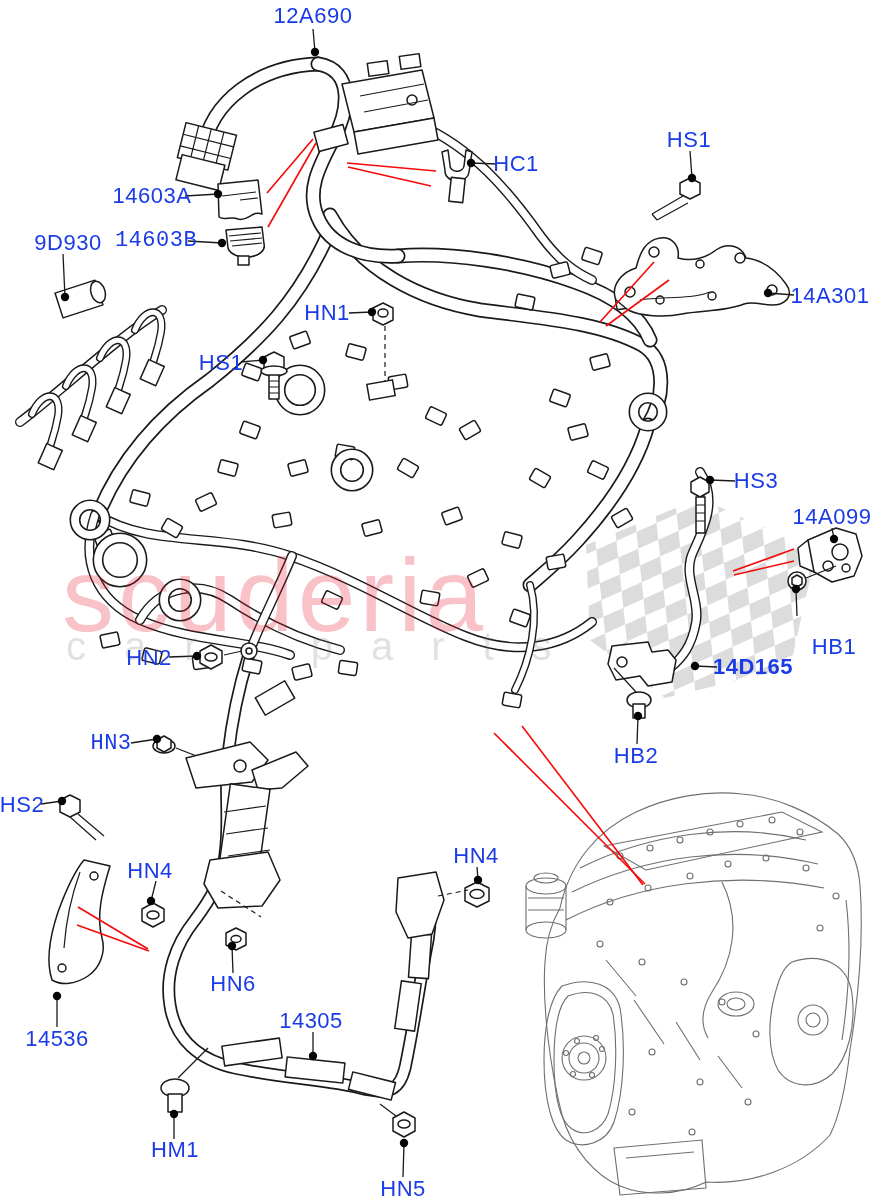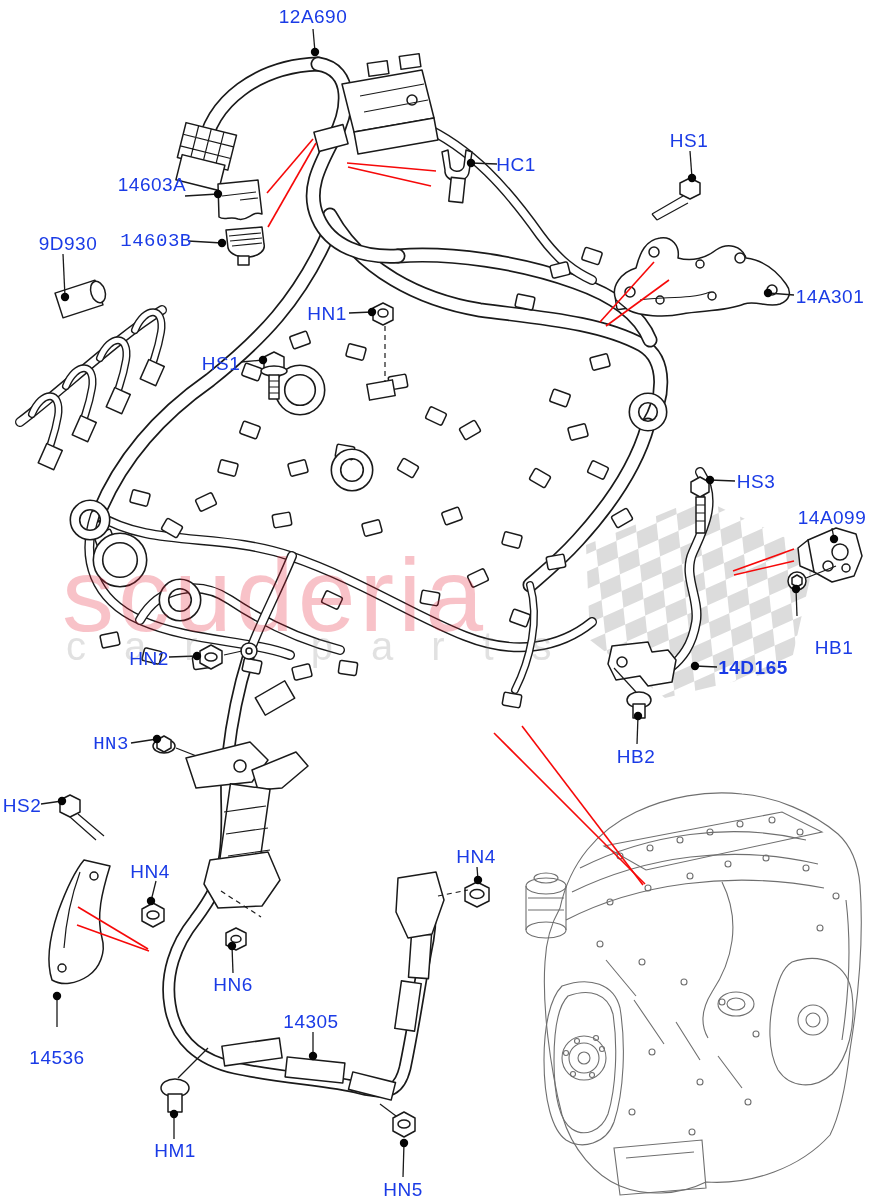--- a/index.html
+++ b/index.html
@@ -16,21 +16,21 @@
   .toc{fill:none;stroke:#1a1a1a;stroke-width:13;stroke-linecap:round;}
   .tic{fill:none;stroke:#ffffff;stroke-width:9.6;stroke-linecap:round;}
   .part{fill:#ffffff;stroke:#1a1a1a;stroke-width:1.5;stroke-linejoin:round;}
   .pline{fill:none;stroke:#1a1a1a;stroke-width:1.2;}
   .eng{fill:none;stroke:#6f6f6f;stroke-width:1.1;}
   .lead{stroke:#1a1a1a;stroke-width:1.3;}
   .dash{stroke:#1a1a1a;stroke-width:1.2;stroke-dasharray:5 4;}
   .ptr{stroke:var(--red,#f60909);stroke-width:1.6;}
   .dot{fill:#050505;}
   .plabel{position:absolute;transform:translate(-50%,-50%);color:var(--blue,#1a3be6);
-          font-size:19px;line-height:1;white-space:nowrap;letter-spacing:.5px;text-align:center;}
+          font-size:22px;line-height:1;white-space:nowrap;letter-spacing:.5px;text-align:center;}
   #wm-brand{position:absolute;left:62px;top:536px;font-size:104px;font-weight:normal;
             letter-spacing:4px;color:rgba(228,30,50,0.27);pointer-events:none;}
   #wm-tag{position:absolute;left:66px;top:624px;font-size:40px;letter-spacing:38px;
           word-spacing:26px;color:rgba(118,118,118,0.22);pointer-events:none;}
 </style>
 </head>
 <body>
 
 <div id="stage">
 
@@ -449,36 +449,36 @@
         <circle cx="478" cy="880" r="4.2" class="dot"></circle>
       </g>
   </svg>
 
   <div id="wm-brand">scuderia</div>
   <div id="wm-tag">car parts</div>
 
   <div id="labels-layer">
       <div class="plabel" style="left: 313px; top: 16px;">12A690</div>
       <div class="plabel" style="left: 516px; top: 164px;">HC1</div>
-      <div class="plabel" style="left: 152px; top: 184px;">14603A</div>
+      <div class="plabel" style="left: 152px; top: 196px;">14603A</div>
       <div class="plabel" style="left: 156px; top: 241px; font-family: Liberation Mono, monospace;">14603B</div>
       <div class="plabel" style="left: 60px; top: 243px; margin-left: 8px;">9D930</div>
       <div class="plabel" style="left: 689px; top: 140px;">HS1</div>
       <div class="plabel" style="left: 830px; top: 296px;">14A301</div>
       <div class="plabel" style="left: 327px; top: 313px;">HN1</div>
       <div class="plabel" style="left: 221px; top: 363px;">HS1</div>
       <div class="plabel" style="left: 756px; top: 481px;">HS3</div>
       <div class="plabel" style="left: 832px; top: 517px;">14A099</div>
       <div class="plabel" style="left: 834px; top: 627px; margin-top: 20px;">HB1</div>
       <div class="plabel" style="left: 753px; top: 667px; font-weight: bold;">14D165</div>
       <div class="plabel" style="left: 636px; top: 756px;">HB2</div>
       <div class="plabel" style="left: 149px; top: 658px;">HN2</div>
       <div class="plabel" style="left: 111px; top: 744px; font-family: Liberation Mono, monospace;">HN3</div>
       <div class="plabel" style="left: 22px; top: 805px;">HS2</div>
       <div class="plabel" style="left: 150px; top: 871px;">HN4</div>
       <div class="plabel" style="left: 233px; top: 984px;">HN6</div>
-      <div class="plabel" style="left: 57px; top: 1039px; margin-top: 18px;">14536</div>
+      <div class="plabel" style="left: 57px; top: 1039px;">14536</div>
       <div class="plabel" style="left: 311px; top: 1021px;">14305</div>
       <div class="plabel" style="left: 175px; top: 1150px;">HM1</div>
       <div class="plabel" style="left: 403px; top: 1189px;">HN5</div>
       <div class="plabel" style="left: 476px; top: 856px;">HN4</div>
     </div>
 </div>
 
 </body></html>

